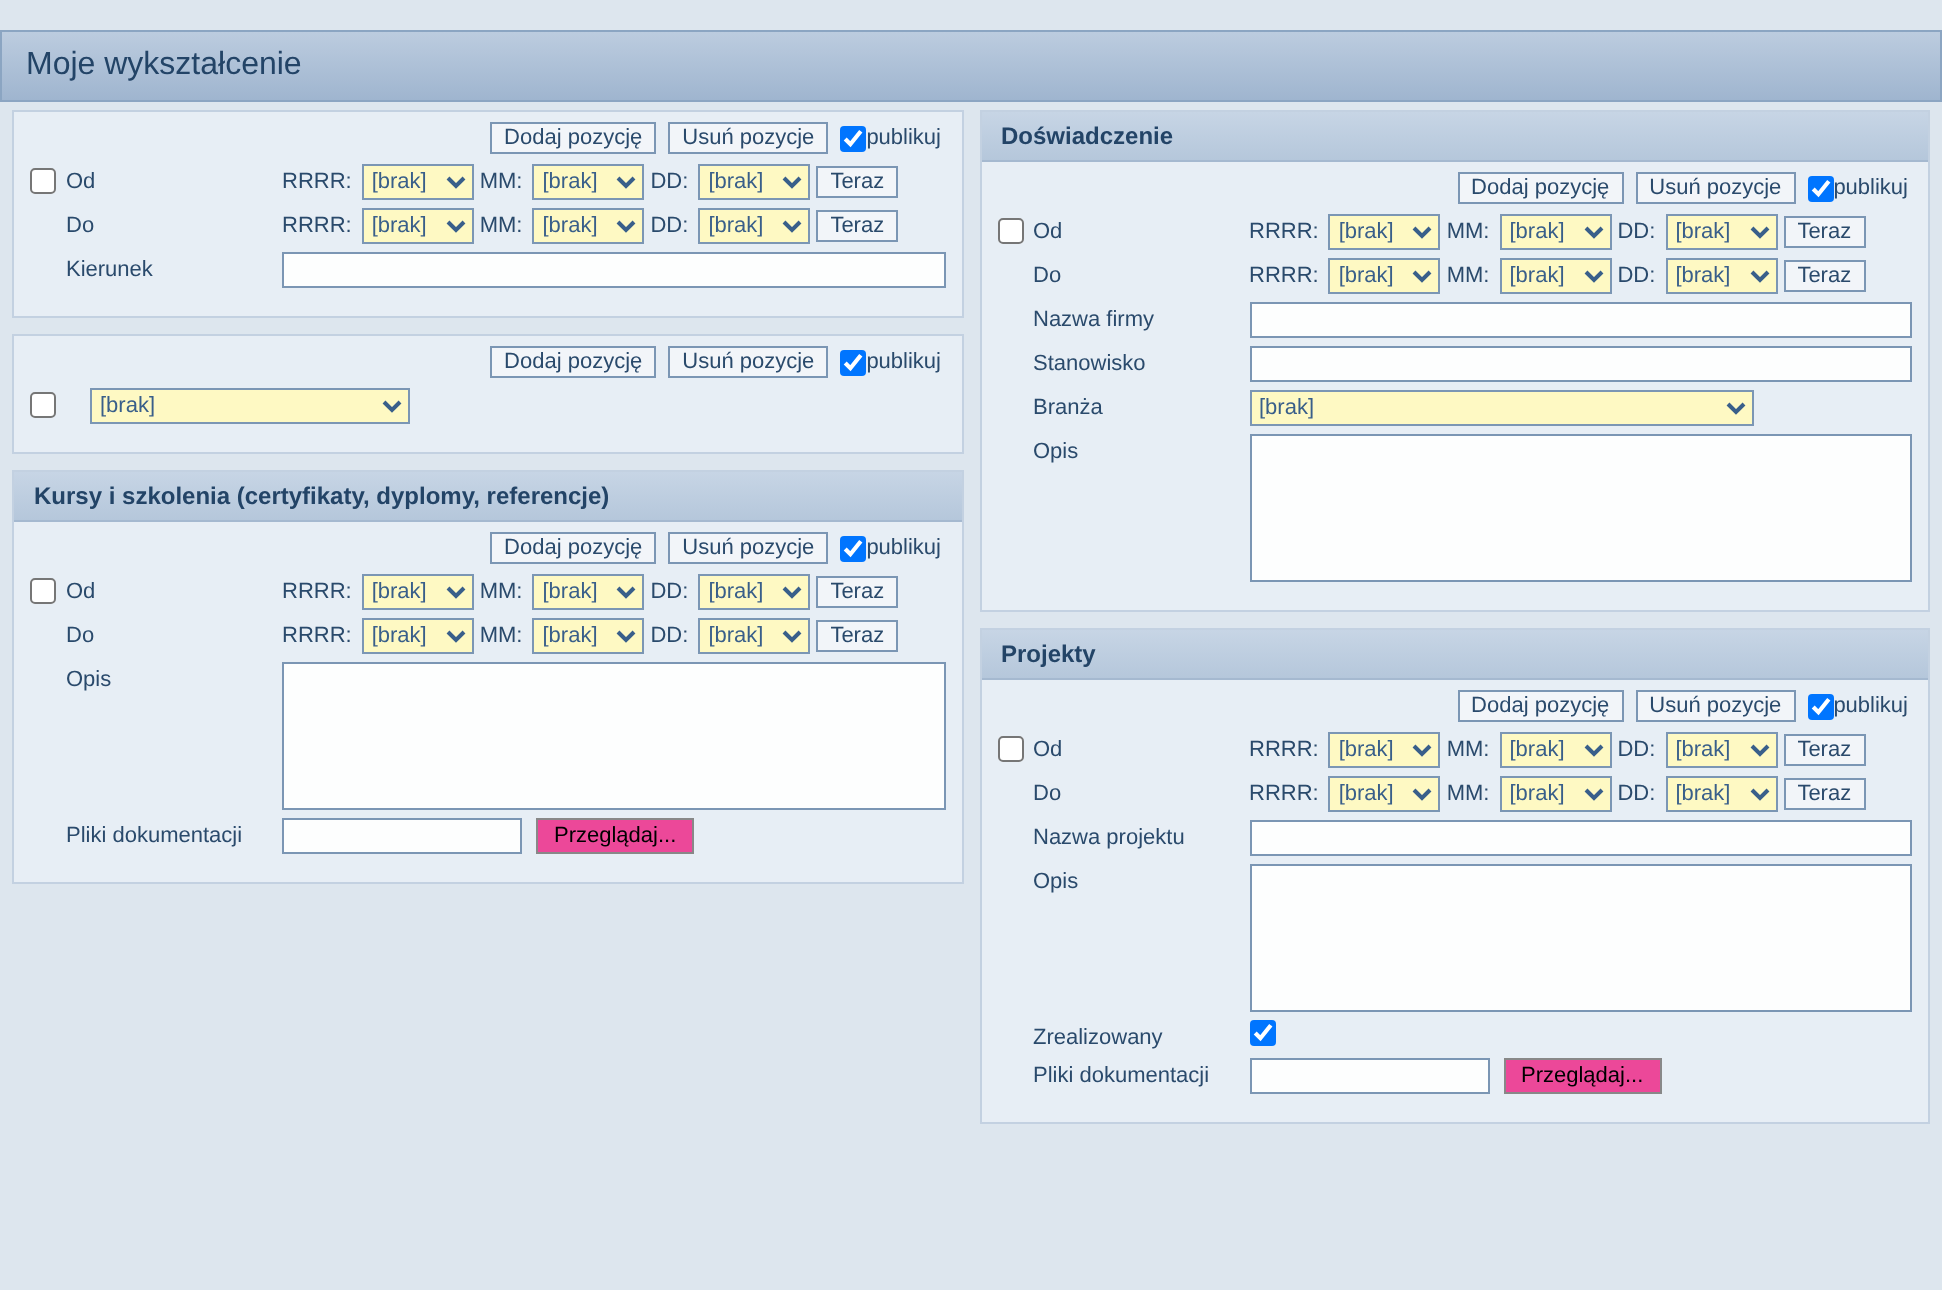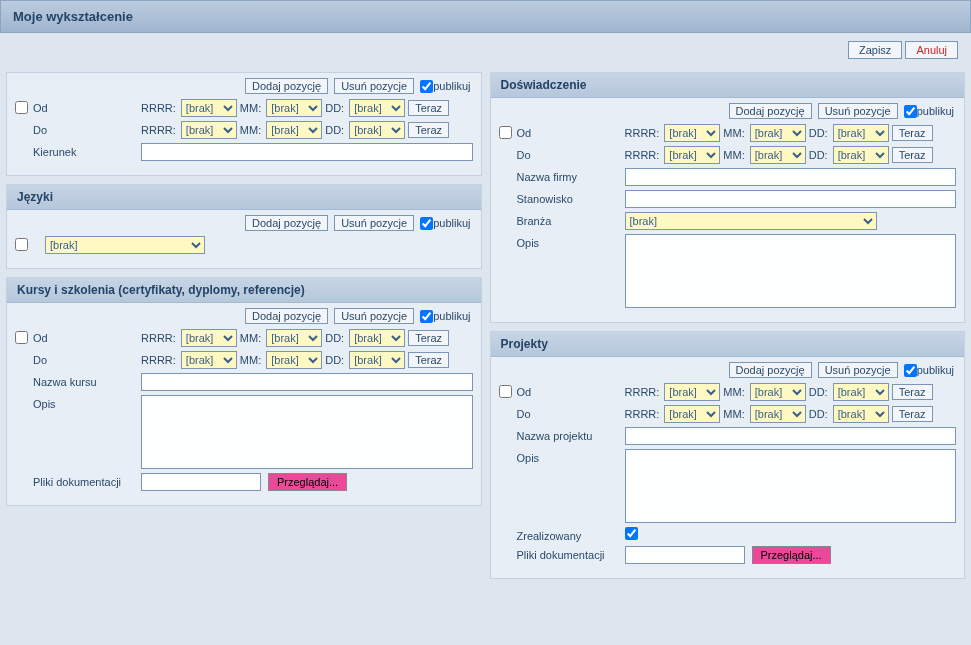--- a/index.html
+++ b/index.html
@@ -7,24 +7,25 @@
   font-family: Tahoma, Verdana, sans-serif;
   font-size: 11px;
   color: #2a4a6c;
   background: #dde6ee;
   width: 971px;
 }
 .page { padding: 0; }
 .title-bar {
   background: linear-gradient(#bcccdf, #9fb5cf);
   color: #234467;
-  font-weight: bold;
-  font-size: 13px;
+  font-weight: normal;
+  font-size: 16px;
   padding: 8px 12px;
   border: 1px solid #8ba5c2;
+  margin-top: 15px;
 }
 .top-actions {
   background: #dde6ee;
   border: 1px solid #dde6ee;
   border-top: none;
   padding: 8px 12px;
   text-align: right;
 }
 .btn {
   background: #f2f5f9;
@@ -131,24 +132,20 @@
   font-size: 11px;
 }
 input[type=checkbox] { margin: 0; }
 </style>
 </head>
 <body>
 
 <div class="page">
   <div class="title-bar">Moje wykształcenie</div>
 
-  <div class="top-actions">
-    <button class="btn">Zapisz</button>
-    <button class="btn cancel">Anuluj</button>
-  </div>
 
   <div class="columns">
 
     <div class="col">
 
       <div class="panel">
         <div class="panel-controls">
           <button class="btn small">Dodaj pozycję</button>
           <button class="btn small">Usuń pozycje</button>
           <label>
@@ -187,21 +184,20 @@
             <div class="chk-col"></div>
             <div class="label-col">Kierunek</div>
             <div class="field-col">
                 <input class="txt" type="text" style="">
               </div>
           </div>
         </div>
       </div>
 
       <div class="panel">
-        <div class="panel-header">Języki</div>
         <div class="panel-controls">
           <button class="btn small">Dodaj pozycję</button>
           <button class="btn small">Usuń pozycje</button>
           <label>
             <input type="checkbox" checked="" style="">
             <span>publikuj</span>
           </label>
         </div>
         <div class="panel-body">
           <div class="row">
@@ -245,27 +241,20 @@
               <select class="sel brak"><option>[brak]</option></select>
               <span class="date-label">MM:</span>
               <select class="sel brak"><option>[brak]</option></select>
               <span class="date-label">DD:</span>
               <select class="sel brak"><option>[brak]</option></select>
               <button class="btn small">Teraz</button>
             </div>
           </div>
           <div class="row">
             <div class="chk-col"></div>
-            <div class="label-col">Nazwa kursu</div>
-            <div class="field-col">
-                <input class="txt" type="text" style="">
-              </div>
-          </div>
-          <div class="row">
-            <div class="chk-col"></div>
             <div class="label-col">Opis</div>
             <div class="field-col">
                 <textarea class="ta" rows="6" style=""></textarea>
               </div>
           </div>
           <div class="row">
             <div class="chk-col"></div>
             <div class="label-col">Pliki dokumentacji</div>
             <div class="field-col">
               <input class="txt file" type="text" style="">

